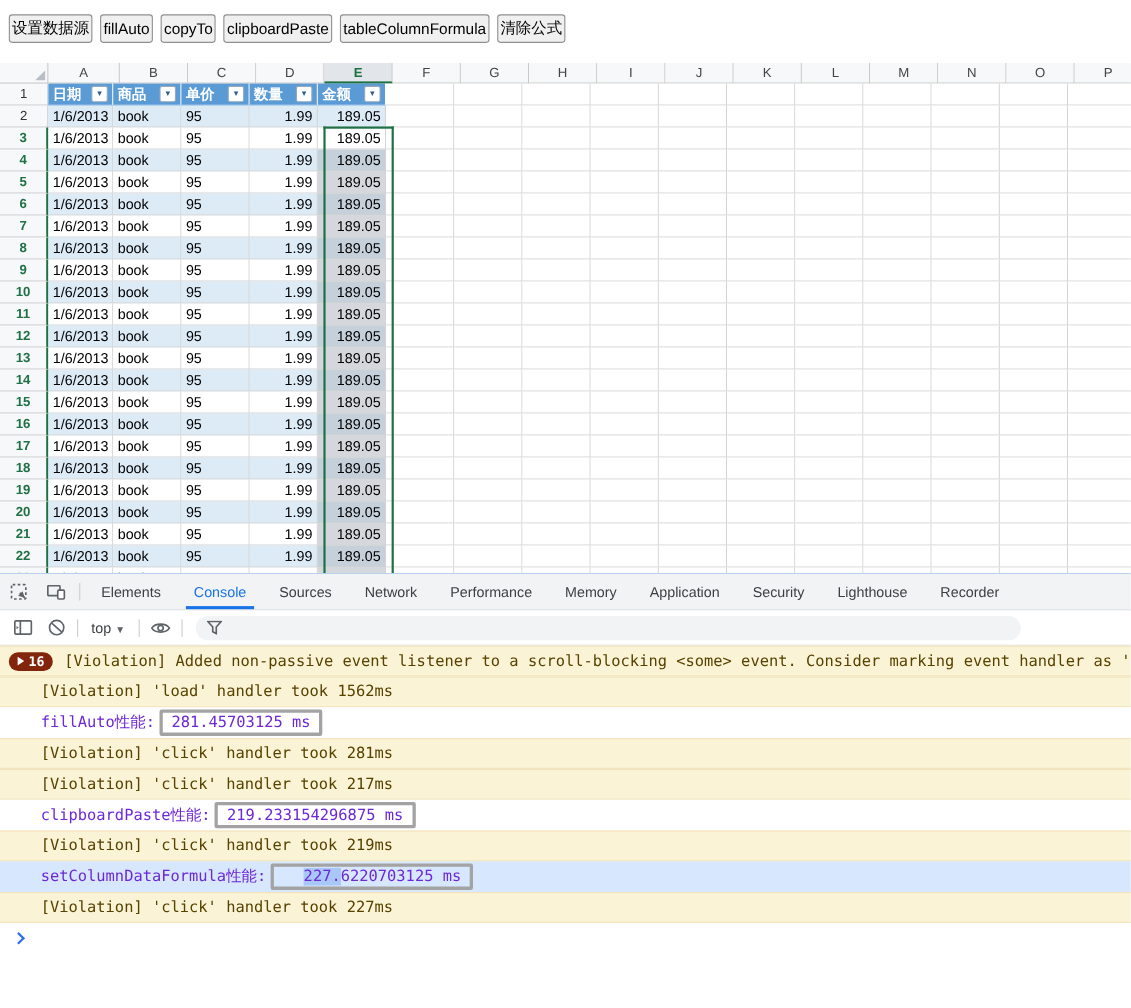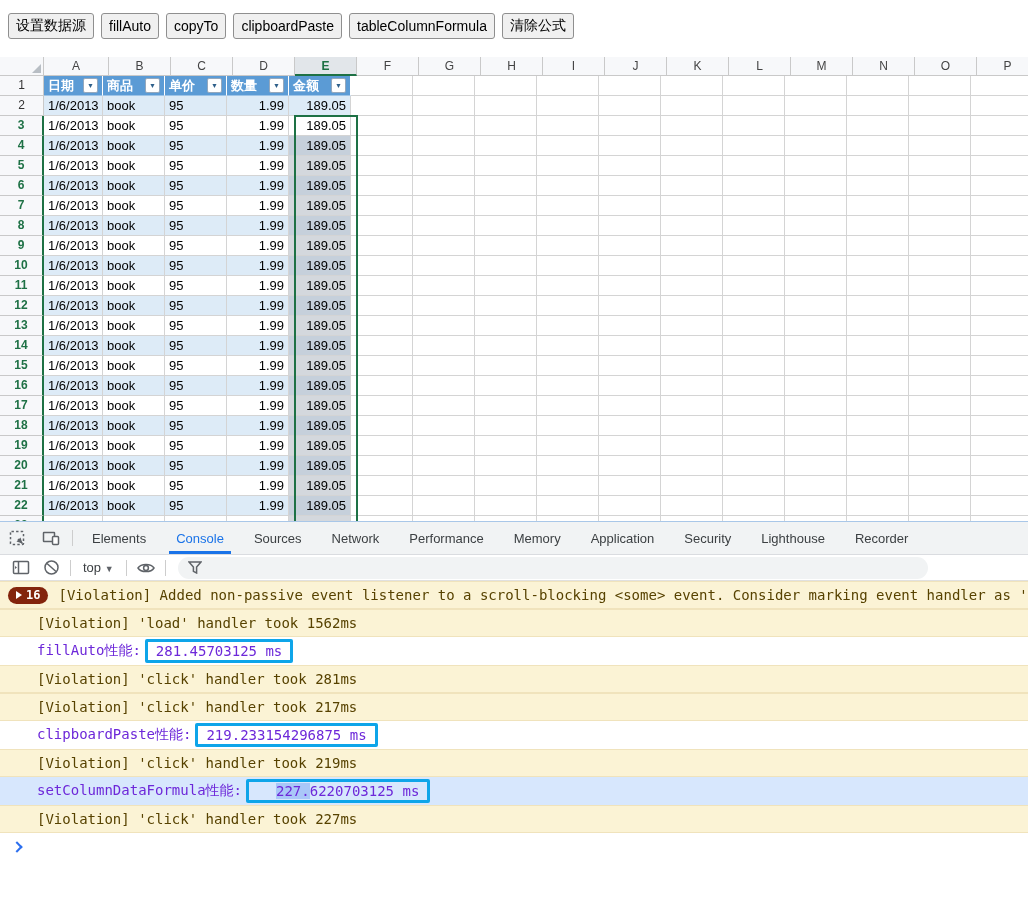--- a/index.html
+++ b/index.html
@@ -2,21 +2,21 @@
 <html><head>
 <meta charset="utf-8">
 <style>
   * { margin:0; padding:0; box-sizing:border-box; }
   body { background:#fff; font-family:"Liberation Sans", sans-serif; }
   .screen { position:relative; width:1028px; height:916px; background:#fff; overflow:hidden; }
 
   
   .app-toolbar { height:57px; padding:13px 0 0 8px; display:flex; gap:7px; }
   .app-toolbar button {
-    height:26px; padding:0 7px; font-size:14px; font-family:"Liberation Sans",sans-serif;
+    height:26px; padding:0 2px; font-size:14px; font-family:"Liberation Sans",sans-serif;
     background:#f0f0f0; border:1px solid #8f8f8f; border-radius:3px; color:#000; cursor:pointer;
   }
 
   
   .ss { position:relative; width:1040px; height:464px; overflow:hidden; background:#fff;
         font-size:13px; color:#000; }
   .ss-row { display:flex; height:20px; }
   .ss-colheads { display:flex; height:19px; }
   .corner { width:44px; height:19px; background:#f7f8fa; border-right:1px solid #c9c9c9;
             border-bottom:1px solid #c9c9c9; position:relative; }
@@ -48,42 +48,42 @@
   .devtools { border-top:1px solid #a9c7e8; }
   .dt-tabbar { height:33px; background:#f1f3f4; display:flex; align-items:stretch; overflow:hidden;
                border-bottom:1px solid #dadce0; }
   .dt-tabbar .icnbtn { width:34px; display:flex; align-items:center; justify-content:center; cursor:pointer; flex:none; }
   .dt-sep { width:1px; height:16px; background:#cdcdcd; align-self:center; margin:0 4px; flex:none; }
   .dt-tab { padding:0 15px; display:flex; align-items:center; font-size:13px; color:#3c4043;
             cursor:pointer; position:relative; white-space:nowrap; flex:none; }
   .dt-tab.active { color:#1a73e8; }
   .dt-tab.active::after { content:""; position:absolute; left:8px; right:8px; bottom:0; height:3px; background:#1a73e8; }
 
-  .dt-toolbar { height:26px; background:#fff; border-bottom:1px solid #e0e0e0; display:flex; align-items:center;
+  .dt-toolbar { height:32px; background:#fff; border-bottom:1px solid #e0e0e0; display:flex; align-items:center;
                 padding-left:6px; }
   .dt-toolbar .icnbtn { width:30px; height:26px; display:flex; align-items:center; justify-content:center; cursor:pointer; }
   .ctx { font-size:13px; color:#3c4043; padding:0 8px; cursor:pointer; }
   .ctx .caret { font-size:9px; color:#5f6368; }
   .filterbox { display:flex; align-items:center; gap:8px; background:#f1f3f4; border-radius:12px;
                height:22px; width:750px; padding:0 10px; margin-left:8px; }
   .filterbox input { border:none; outline:none; background:transparent; font-size:13px; color:#3c4043; width:650px;
                      font-family:"Liberation Sans",sans-serif; }
 
   .console-area { font-family:"DejaVu Sans Mono", monospace; font-size:14px; }
   .msg { height:28px; display:flex; align-items:center; padding-left:37px; white-space:nowrap; overflow:hidden;
          background:#fff; color:#6d28d9; }
   .msg.violation { background:#fbf3d5; border-top:1px solid #f0e3bc; border-bottom:1px solid #f0e3bc;
                    color:#574200; }
   .msg.rowsel { background:#d7e7fd; }
   .msg.hasbadge { padding-left:8px; }
   .badge { background:#83240c; color:#fff; border-radius:9px; height:17px; padding:0 8px; margin-right:10px;
            display:inline-flex; align-items:center; gap:4px; font-size:12px; font-weight:bold; cursor:pointer; flex:none; }
   .badge .tri { width:0; height:0; border-left:6px solid #fff; border-top:4px solid transparent;
                 border-bottom:4px solid transparent; }
-  .red-box { display:inline-flex; align-items:center; height:24px; border:3px solid #0ea5e9; border-radius:2px;
+  .red-box { display:inline-flex; align-items:center; height:24px; border:3px solid #a3a3a3; border-radius:2px;
              padding:0 8px; margin-left:4px; }
   .txtsel { background:#a9c7f8;margin-left:19px; }
   .prompt-row { height:30px; display:flex; align-items:center; padding-left:13px; }
   .chev { width:8px; height:8px; border-top:2px solid #2c6fef; border-right:2px solid #2c6fef;
           transform:rotate(45deg); margin-top:-2px; }
   svg.icn { stroke:#5f6368; fill:none; stroke-width:1.5; }
 </style>
 </head>
 <body>
 

